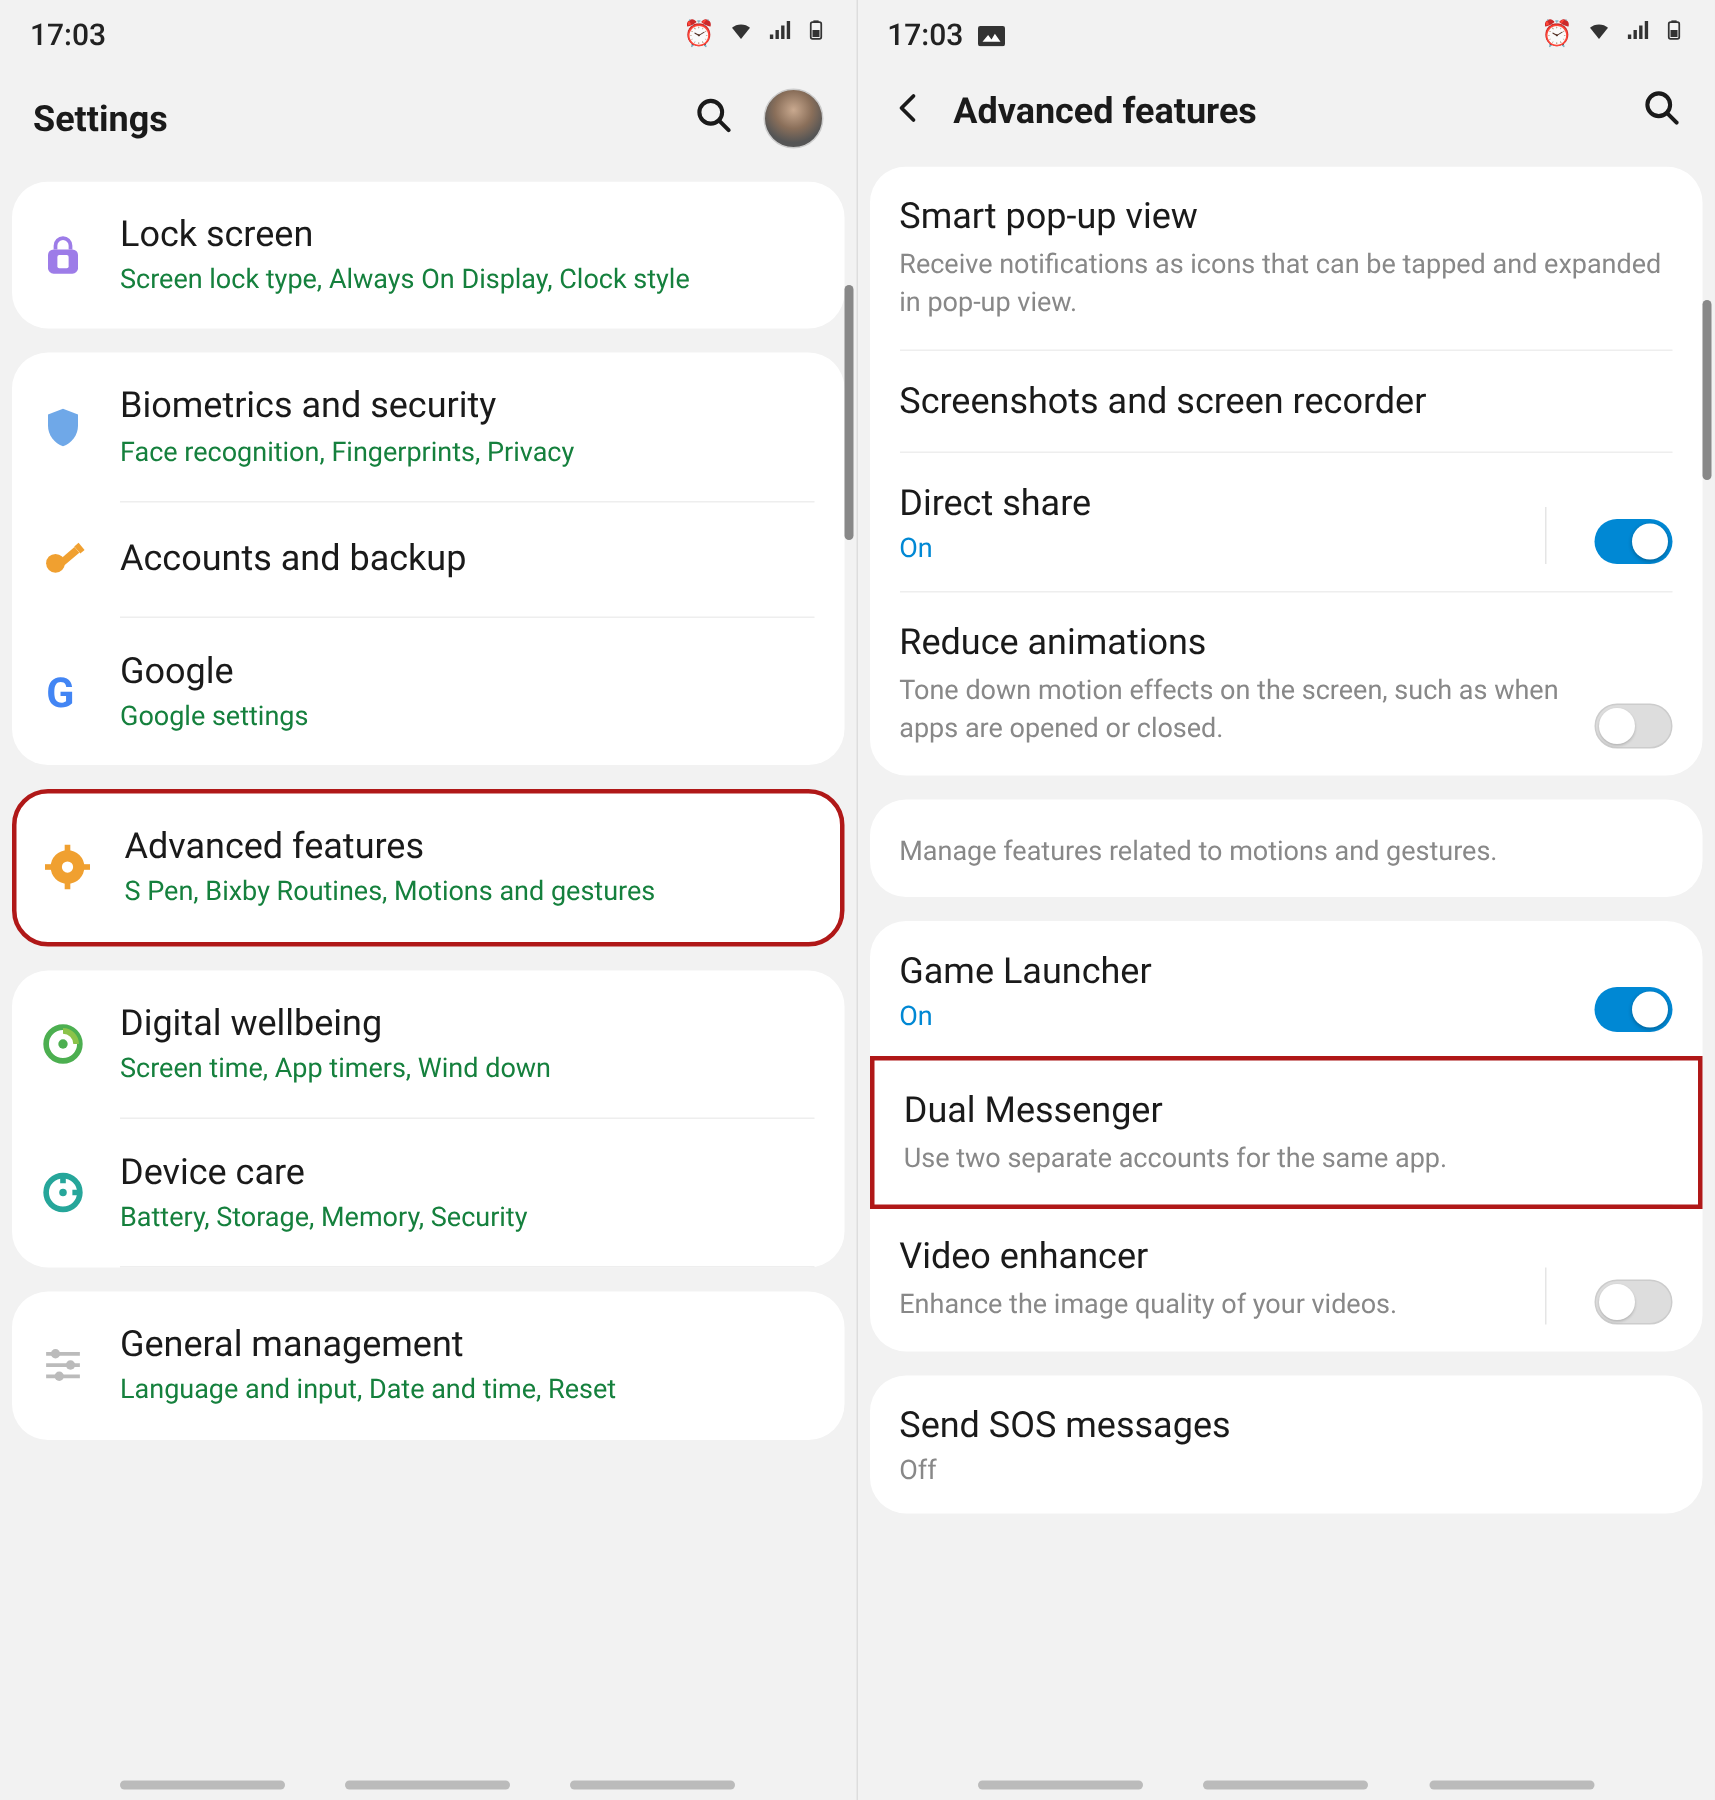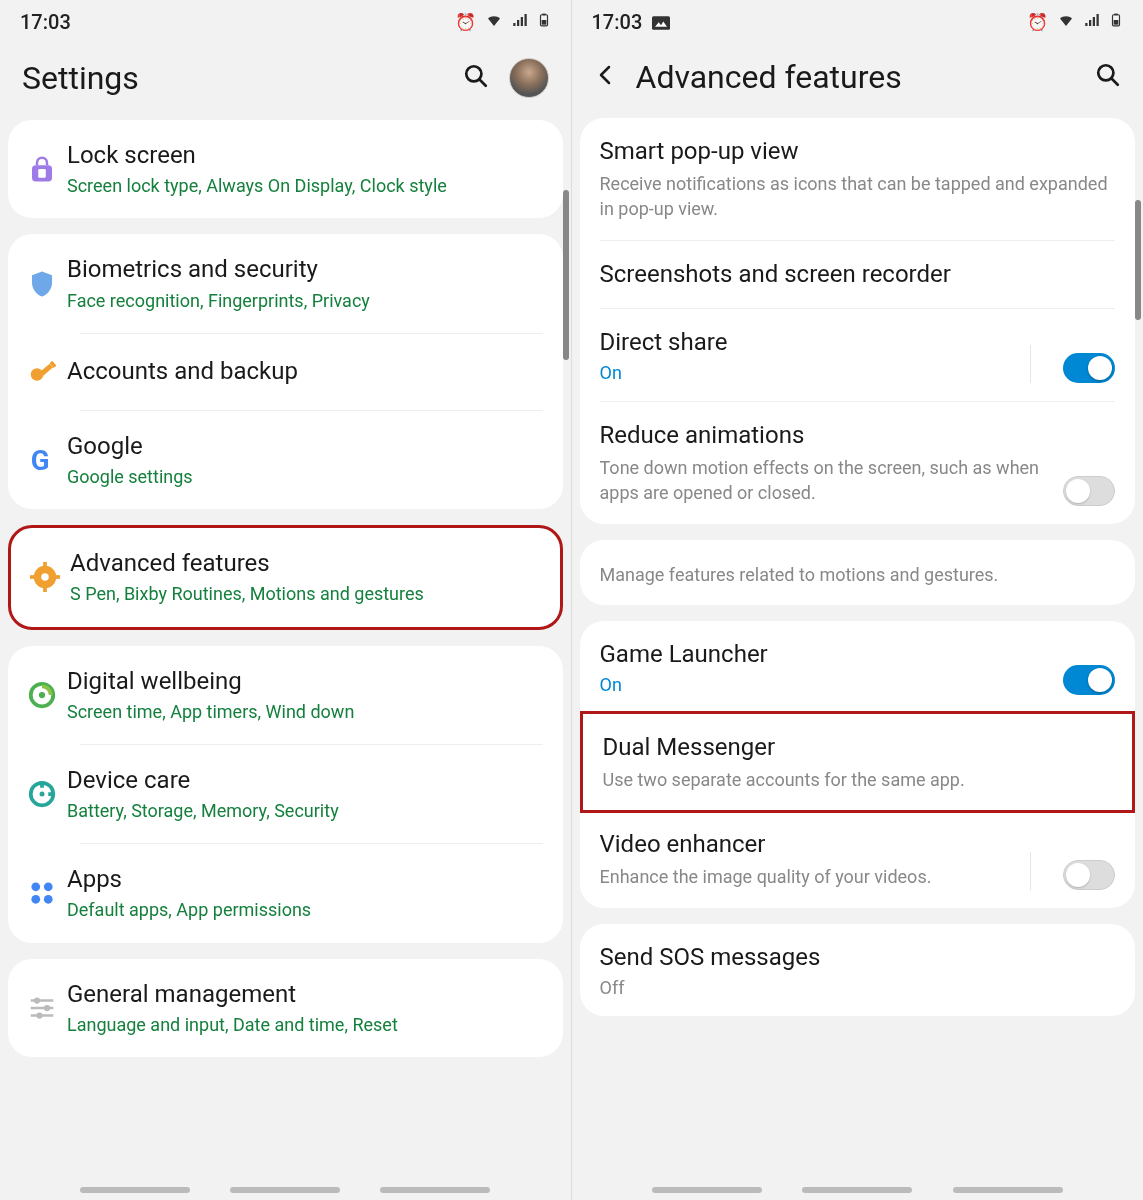--- a/index.html
+++ b/index.html
@@ -32,21 +32,21 @@
 }
 .statusbar-icons { display: flex; gap: 8px; align-items: center; font-size: 17px; }
 
 .header {
   display: flex;
   align-items: center;
   justify-content: space-between;
   padding: 18px 22px 22px 22px;
 }
 .header-left { display: flex; align-items: center; gap: 18px; }
-.header-title { font-size: 32px; font-weight: 400; color: #1a1a1a; }
+.header-title { font-size: 24px; font-weight: 700; color: #1a1a1a; }
 .header-right { display: flex; align-items: center; gap: 20px; }
 .search-icon svg { width: 26px; height: 26px; }
 .avatar {
   width: 40px; height: 40px; border-radius: 50%;
   background: radial-gradient(circle at 50% 35%, #c9a98f 0%, #8a6f5a 40%, #555 70%);
   border: 1px solid #ccc;
 }
 .back-icon svg { width: 24px; height: 24px; }
 
 .content { flex: 1; overflow-y: hidden; padding: 0 8px; }
@@ -55,21 +55,21 @@
   background: #fff;
   border-radius: 24px;
   margin-bottom: 16px;
 }
 .card.highlighted { border: 3px solid #b01818; }
 
 .row {
   display: flex;
   align-items: center;
   padding: 20px 16px;
-  gap: 7px;
+  gap: 20px;
 }
 .row-icon {
   width: 36px; height: 36px;
   display: flex; align-items: center; justify-content: center;
   flex-shrink: 0;
 }
 .row-icon svg { width: 30px; height: 30px; }
 .row-text { flex: 1; }
 .row-title { font-size: 24px; color: #1a1a1a; line-height: 1.3; }
 .row-sub { font-size: 18px; color: #15803d; line-height: 1.4; margin-top: 2px; }
@@ -253,34 +253,20 @@
               <path d="M12 3v4M21 12h-4" stroke="#26a69a" stroke-width="3"></path>
               <circle cx="12" cy="12" r="2" fill="#26a69a"></circle>
             </svg>
           </div>
           <div class="row-text">
             <div class="row-title">Device care</div>
             <div class="row-sub">Battery, Storage, Memory, Security</div>
           </div>
         </div>
         <div class="divider"></div>
-        <div class="row">
-          <div class="row-icon">
-            <svg viewBox="0 0 24 24">
-              <circle cx="7" cy="7" r="3.5" fill="#4285f4"></circle>
-              <circle cx="17" cy="7" r="3.5" fill="#4285f4"></circle>
-              <circle cx="7" cy="17" r="3.5" fill="#4285f4"></circle>
-              <circle cx="17" cy="17" r="3.5" fill="#4285f4"></circle>
-            </svg>
-          </div>
-          <div class="row-text">
-            <div class="row-title">Apps</div>
-            <div class="row-sub">Default apps, App permissions</div>
-          </div>
-        </div>
       </div>
       <div class="card">
         <div class="row">
           <div class="row-icon">
             <svg viewBox="0 0 24 24">
               <line x1="3" y1="6" x2="21" y2="6" stroke="#bbb" stroke-width="2"></line>
               <line x1="3" y1="12" x2="21" y2="12" stroke="#bbb" stroke-width="2"></line>
               <line x1="3" y1="18" x2="21" y2="18" stroke="#bbb" stroke-width="2"></line>
               <circle cx="8" cy="6" r="2.5" fill="#bbb"></circle>
               <circle cx="16" cy="12" r="2.5" fill="#bbb"></circle>

